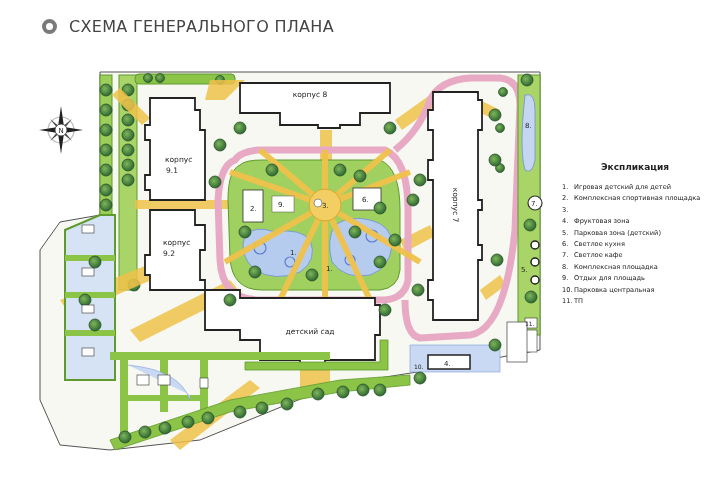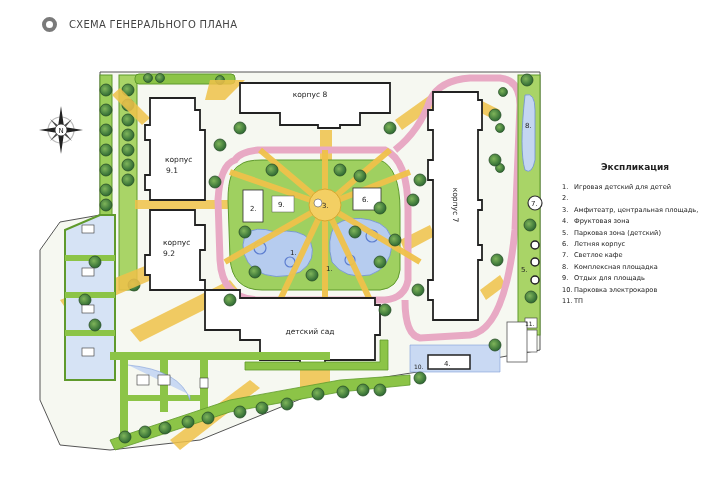--- a/index.html
+++ b/index.html
@@ -1,19 +1,19 @@
 <!DOCTYPE html>
 <html><head>
 <meta charset="utf-8">
 <style>
   html,body{margin:0;padding:0;background:#fff;}
   body{width:720px;height:488px;position:relative;overflow:hidden;font-family:"DejaVu Sans",sans-serif;}
   .header{position:absolute;left:42px;top:17px;display:flex;align-items:center;}
   .ring{width:15px;height:15px;border-radius:50%;border:4px solid #7a7a7a;box-sizing:border-box;margin-right:12px;}
-  .title{font-family:"DejaVu Sans",sans-serif;font-size:10px;color:#444;letter-spacing:0.3px;}
+  .title{font-family:"DejaVu Sans",sans-serif;font-size:16px;color:#444;letter-spacing:0.3px;}
   svg.map{position:absolute;left:0;top:0;}
   .legend{position:absolute;left:562px;top:162px;width:160px;}
   .legend-title{font-size:9px;color:#222;text-align:center;margin-left:-14px;margin-bottom:10px;font-weight:600;}
   .legend-item{display:flex;font-size:6.6px;color:#222;line-height:11.4px;}
   .legend-num{width:12px;flex:0 0 12px;}
   .lbl{font-family:"DejaVu Sans",sans-serif;fill:#222;}
 </style>
 </head>
 <body>
 
@@ -272,50 +272,50 @@
 </svg>
 
 <div class="legend">
   <div class="legend-title">Экспликация</div>
   <div class="legend-item">
       <span class="legend-num">1.</span>
       <span>Игровая детский для детей</span>
     </div>
   <div class="legend-item">
       <span class="legend-num">2.</span>
+      <span>Комплексная спортивная площадка</span>
     </div>
   <div class="legend-item">
       <span class="legend-num">3.</span>
-      <span>Амфитеатр, центральная площадь,</span>
     </div>
   <div class="legend-item">
       <span class="legend-num">4.</span>
       <span>Фруктовая зона</span>
     </div>
   <div class="legend-item">
       <span class="legend-num">5.</span>
       <span>Парковая зона (детский)</span>
     </div>
   <div class="legend-item">
       <span class="legend-num">6.</span>
-      <span>Летняя корпус</span>
+      <span>Светлое кухня</span>
     </div>
   <div class="legend-item">
       <span class="legend-num">7.</span>
       <span>Светлое кафе</span>
     </div>
   <div class="legend-item">
       <span class="legend-num">8.</span>
       <span>Комплексная площадка</span>
     </div>
   <div class="legend-item">
       <span class="legend-num">9.</span>
       <span>Отдых для площадь</span>
     </div>
   <div class="legend-item">
       <span class="legend-num">10.</span>
-      <span>Парковка электрокаров</span>
+      <span>Парковка центральная</span>
     </div>
   <div class="legend-item">
       <span class="legend-num">11.</span>
       <span>ТП</span>
     </div>
 </div>
 
 </body></html>

